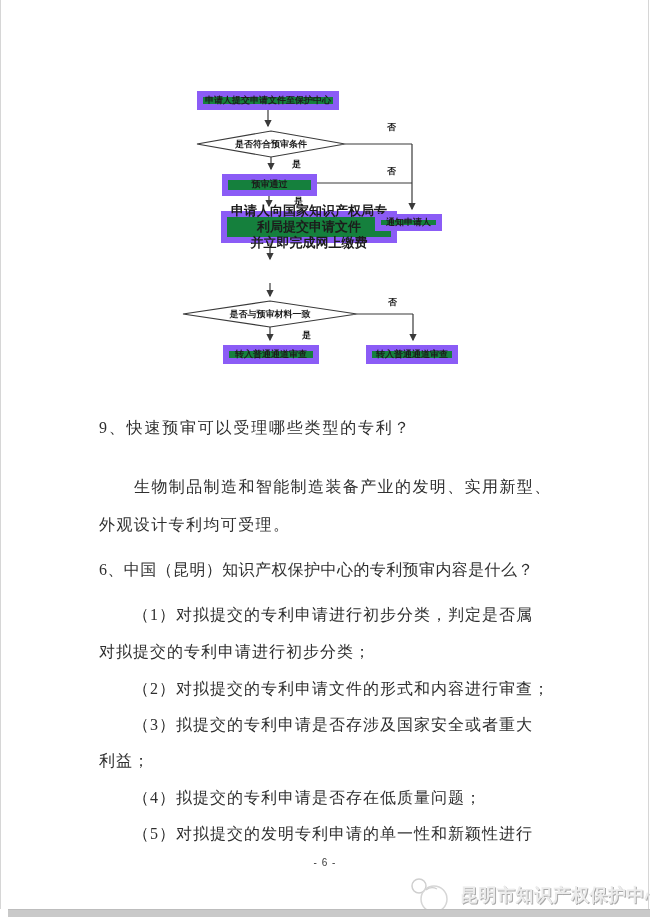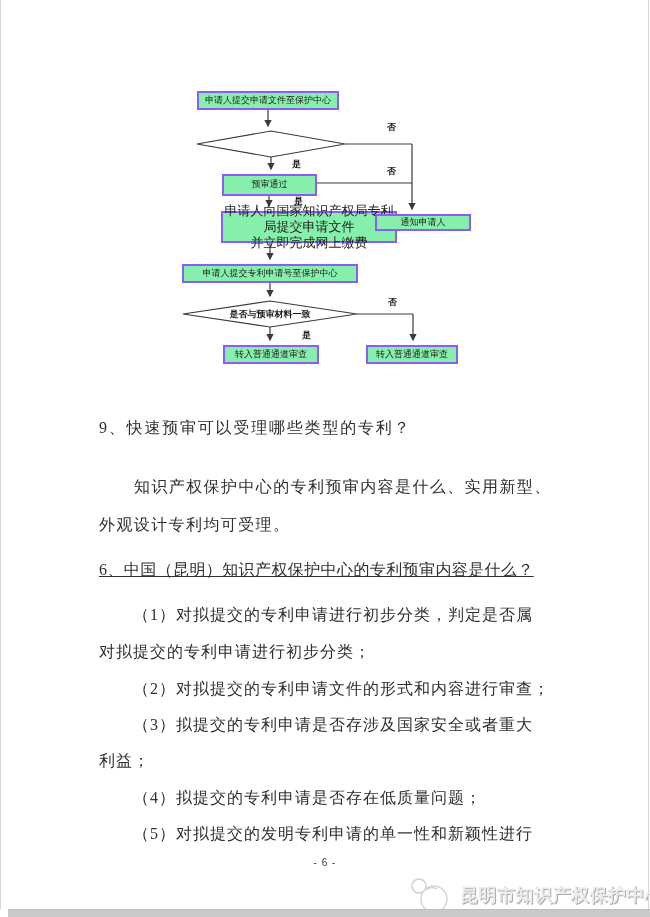--- a/index.html
+++ b/index.html
@@ -6,32 +6,32 @@
   .page{position:relative;width:650px;height:917px;background:#ffffff;overflow:hidden;
         font-family:"Liberation Serif","DejaVu Serif",serif;color:#2f2f2f;}
   .edge-left{position:absolute;left:0;top:0;width:1px;height:909px;background:#d6d6d6;}
   .edge-right{position:absolute;left:648px;top:0;width:1px;height:909px;background:#d6d6d6;}
   .bottom-strip{position:absolute;left:8px;top:909px;width:642px;height:8px;background:#c9c9c9;border-top:1px solid #bdbdbd;}
 
   
   .flowchart{position:absolute;left:0;top:0;width:650px;height:390px;
              font-family:"Liberation Sans","DejaVu Sans",sans-serif;}
   .fc-svg{position:absolute;left:0;top:0;}
-  .fc-box{position:absolute;box-sizing:border-box;border:2px solid #8b5cf6;background:#86efac;
+  .fc-box{position:absolute;box-sizing:border-box;border:6px solid #8b5cf6;background:#15803d;
           display:flex;align-items:center;justify-content:center;flex-direction:column;
-          font-size:9px;font-weight:normal;color:#1c1c1c;text-align:center;line-height:1.25;}
+          font-size:9px;font-weight:bold;color:#1c1c1c;text-align:center;line-height:1.25;}
   .fc-box.small{font-size:13px;margin-left:39px;}
   .fc-dtext{position:absolute;display:flex;align-items:center;justify-content:center;
             font-size:9px;font-weight:bold;color:#1c1c1c;text-align:center;}
   .fc-label{position:absolute;font-size:9px;font-weight:bold;color:#1c1c1c;}
 
   
   .tline{position:absolute;white-space:nowrap;font-size:16px;line-height:20px;letter-spacing:1px;color:#2f2f2f;}
   .ls-big{letter-spacing:1.8px;}
-  .ls-sm{letter-spacing:0.4px;text-decoration:underline;}
+  .ls-sm{letter-spacing:0.4px;}
   .ls-md{letter-spacing:1.4px;}
 
   
   .page-number{position:absolute;left:0;top:857px;width:650px;text-align:center;
                font-size:10px;letter-spacing:1px;color:#3a3a3a;
                font-family:"Liberation Sans","DejaVu Sans",sans-serif;}
   .footer-logo{position:absolute;left:404px;top:876px;}
   .footer-org{position:absolute;left:460px;top:883px;white-space:nowrap;
               font-family:"Liberation Sans","DejaVu Sans",sans-serif;
               font-size:18px;font-weight:bold;letter-spacing:0.5px;
@@ -64,49 +64,49 @@
 
       <path d="M357 314 H413" stroke="#3a3a3a" stroke-width="1.2" fill="none"></path>
       <path d="M413 314 V340" stroke="#3a3a3a" stroke-width="1.2" fill="none" marker-end="url(#arr)"></path>
 
       <polygon points="197,144 271,131 345,144 271,157" fill="#ffffff" stroke="#3a3a3a" stroke-width="1.2"></polygon>
       <polygon points="183,314 270,301 357,314 270,327" fill="#ffffff" stroke="#3a3a3a" stroke-width="1.2"></polygon>
     </svg>
 
     <div class="fc-box" style="left:197px;top:91px;width:142px;height:19px">申请人提交申请文件至保护中心</div>
 
+    <div class="fc-dtext" style="left:205px;top:131px;width:132px;height:26px">是否符合预审条件</div>
 
     <div class="fc-box" style="left:222px;top:174px;width:95px;height:22px">预审通过</div>
 
     <div class="fc-box small" style="left:182px;top:211px;width:176px;height:32px">
       <div>申请人向国家知识产权局专利局提交申请文件</div>
       <div>并立即完成网上缴费</div>
     </div>
 
-    <div class="fc-box" style="left:375px;top:214px;width:96px;height:17px">通知申请人</div>
+    <div class="fc-box" style="left:375px;top:214px;width:67px;height:17px">通知申请人</div>
 
-    <div class="fc-box" style="left:182px;top:264px;width:176px;height:19px">申请人提交专利申请号至保护中心</div>
 
     <div class="fc-dtext" style="left:190px;top:301px;width:160px;height:26px">是否与预审材料一致</div>
 
     <div class="fc-box" style="left:223px;top:345px;width:96px;height:19px">转入普通通道审查</div>
 
     <div class="fc-box" style="left:366px;top:345px;width:92px;height:19px">转入普通通道审查</div>
 
     <span class="fc-label" style="left:292px;top:158px">是</span>
     <span class="fc-label" style="left:387px;top:121px">否</span>
     <span class="fc-label" style="left:294px;top:195px">是</span>
     <span class="fc-label" style="left:387px;top:165px">否</span>
     <span class="fc-label" style="left:302px;top:329px">是</span>
     <span class="fc-label" style="left:388px;top:296px">否</span>
   </div>
 
   <div>
     <div class="tline ls-big" style="left:99px;top:418px">9、快速预审可以受理哪些类型的专利？</div>
-    <div class="tline ls-md" style="left:134px;top:477px">知识产权保护中心的专利预审内容是什么、实用新型、</div>
+    <div class="tline ls-md" style="left:134px;top:477px">生物制品制造和智能制造装备产业的发明、实用新型、</div>
     <div class="tline ls-md" style="left:99px;top:515px">外观设计专利均可受理。</div>
 
     <div class="tline ls-sm" style="left:99px;top:560px">6、中国（昆明）知识产权保护中心的专利预审内容是什么？</div>
     <div class="tline" style="left:133px;top:605px">（1）对拟提交的专利申请进行初步分类，判定是否属</div>
     <div class="tline" style="left:99px;top:642px">对拟提交的专利申请进行初步分类；</div>
     <div class="tline" style="left:133px;top:679px">（2）对拟提交的专利申请文件的形式和内容进行审查；</div>
     <div class="tline" style="left:133px;top:715px">（3）拟提交的专利申请是否存涉及国家安全或者重大</div>
     <div class="tline" style="left:99px;top:751px">利益；</div>
     <div class="tline" style="left:133px;top:788px">（4）拟提交的专利申请是否存在低质量问题；</div>
     <div class="tline" style="left:133px;top:824px">（5）对拟提交的发明专利申请的单一性和新颖性进行</div>

